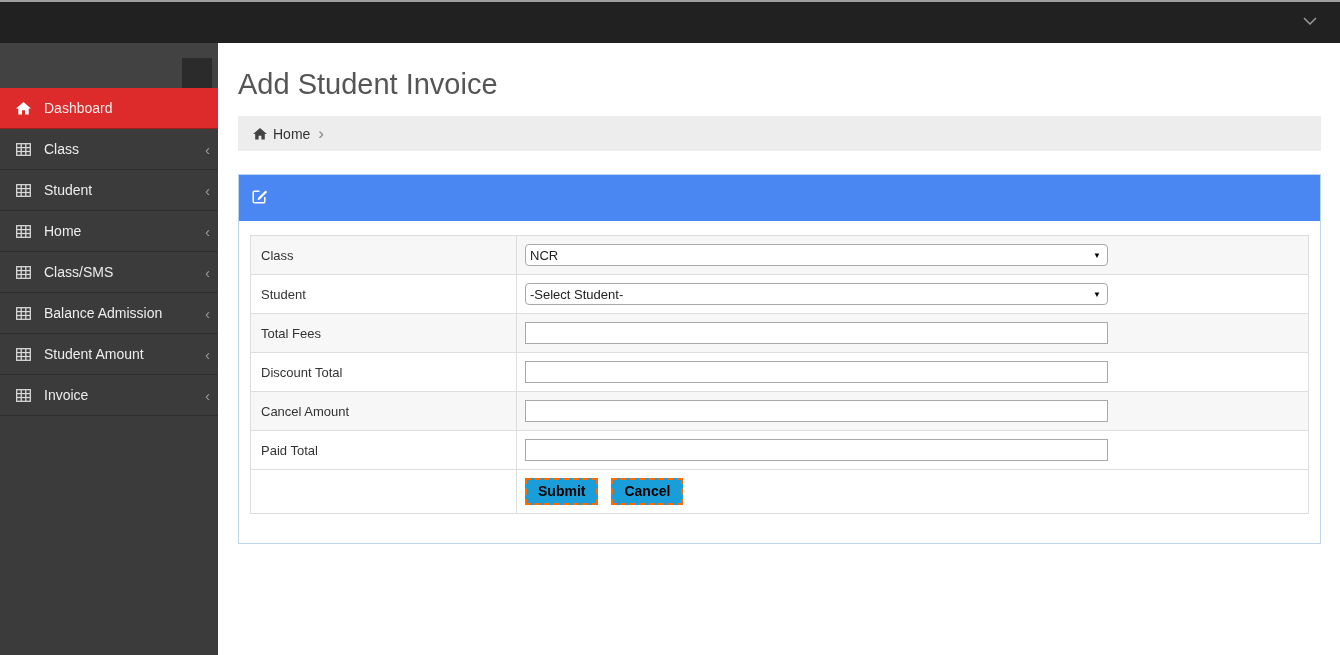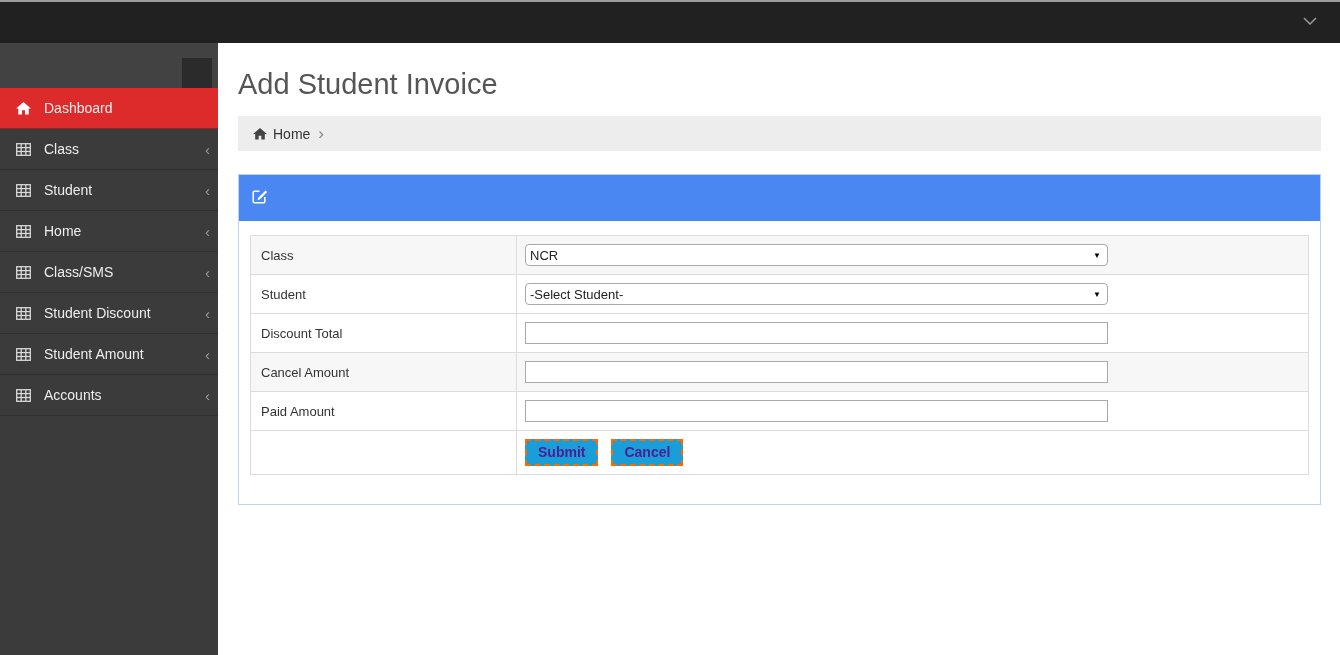--- a/index.html
+++ b/index.html
@@ -51,21 +51,21 @@
   .select-wrap { position:relative; width:583px; }
   .select-wrap select { width:100%; height:22px; border:1px solid #a9a9a9; background:#fff;
     font-size:13px; color:#222; padding:0 18px 0 4px; border-radius:4px;
     appearance:none; -webkit-appearance:none; -moz-appearance:none;
     font-family:"Liberation Sans","DejaVu Sans",sans-serif; }
   .caret { position:absolute; right:7px; top:50%; transform:translateY(-50%);
     font-size:8px; color:#000; pointer-events:none; }
   input.txt { width:583px; height:22px; border:1px solid #a9a9a9; background:#fff;
     padding:0 6px; font-size:13px; border-radius:0; }
   tr.btn-row { height:43px; background:#fff; }
-  .btn { display:inline-block; background:#1a9ed9; color:#4c1d95; font-weight:bold;
+  .btn { display:inline-block; background:#1a9ed9; color:#000000; font-weight:bold;
     font-size:14px; padding:3px 11px 4px 11px; border:2px dashed #ff6a00; cursor:pointer;
     font-family:"Liberation Sans","DejaVu Sans",sans-serif; }
   .btn + .btn { margin-left:13px; }
 </style>
 </head>
 <body>
 
 <header class="topbar">
   <span class="topbar-caret">
     <svg width="14" height="8" viewBox="0 0 14 8">
@@ -149,21 +149,21 @@
 
     <span class="icon">
       <svg width="15" height="13" viewBox="0 0 15 13" fill="none" stroke="currentColor" stroke-width="1.3">
         <rect x="0.7" y="0.7" width="13.6" height="11.6"></rect>
         <line x1="0.7" y1="4.6" x2="14.3" y2="4.6"></line>
         <line x1="0.7" y1="8.5" x2="14.3" y2="8.5"></line>
         <line x1="5.2" y1="0.7" x2="5.2" y2="12.3"></line>
         <line x1="9.8" y1="0.7" x2="9.8" y2="12.3"></line>
       </svg>
     </span>
-    <span class="mi-label">Student Discount</span>
+    <span class="mi-label">Balance Admission</span>
     <span class="mi-chevron">‹</span>
   </div>
       <div class="menu-item">
 
     <span class="icon">
       <svg width="15" height="13" viewBox="0 0 15 13" fill="none" stroke="currentColor" stroke-width="1.3">
         <rect x="0.7" y="0.7" width="13.6" height="11.6"></rect>
         <line x1="0.7" y1="4.6" x2="14.3" y2="4.6"></line>
         <line x1="0.7" y1="8.5" x2="14.3" y2="8.5"></line>
         <line x1="5.2" y1="0.7" x2="5.2" y2="12.3"></line>
@@ -177,21 +177,21 @@
 
     <span class="icon">
       <svg width="15" height="13" viewBox="0 0 15 13" fill="none" stroke="currentColor" stroke-width="1.3">
         <rect x="0.7" y="0.7" width="13.6" height="11.6"></rect>
         <line x1="0.7" y1="4.6" x2="14.3" y2="4.6"></line>
         <line x1="0.7" y1="8.5" x2="14.3" y2="8.5"></line>
         <line x1="5.2" y1="0.7" x2="5.2" y2="12.3"></line>
         <line x1="9.8" y1="0.7" x2="9.8" y2="12.3"></line>
       </svg>
     </span>
-    <span class="mi-label">Accounts</span>
+    <span class="mi-label">Invoice</span>
     <span class="mi-chevron">‹</span>
   </div>
     </nav>
 </aside>
 
 <main class="content">
   <h1 class="page-title">Add Student Invoice</h1>
 
   <div class="breadcrumb">
     <span class="icon">
@@ -220,30 +220,34 @@
               <td class="cell-field">
                 <div class="select-wrap"><select><option>NCR</option></select><span class="caret">▼</span></div>
               </td>
             </tr>
             <tr>
               <td class="cell-label"><span>Student</span></td>
               <td class="cell-field">
                 <div class="select-wrap"><select><option>-Select Student-</option></select><span class="caret">▼</span></div>
               </td>
             </tr>
+            <tr class="stripe">
+              <td class="cell-label"><span>Total Fees</span></td>
+              <td class="cell-field"><input type="text" class="txt" value="" style=""></td>
+            </tr>
             <tr>
               <td class="cell-label"><span>Discount Total</span></td>
               <td class="cell-field"><input type="text" class="txt" value="" style=""></td>
             </tr>
             <tr class="stripe">
               <td class="cell-label"><span>Cancel Amount</span></td>
               <td class="cell-field"><input type="text" class="txt" value="" style=""></td>
             </tr>
             <tr>
-              <td class="cell-label"><span>Paid Amount</span></td>
+              <td class="cell-label"><span>Paid Total</span></td>
               <td class="cell-field"><input type="text" class="txt" value="" style=""></td>
             </tr>
             <tr class="btn-row">
               <td class="cell-label"></td>
               <td class="cell-field"><button class="btn">Submit</button><button class="btn">Cancel</button></td>
             </tr>
           </tbody>
       </table>
     </div>
   </section>

